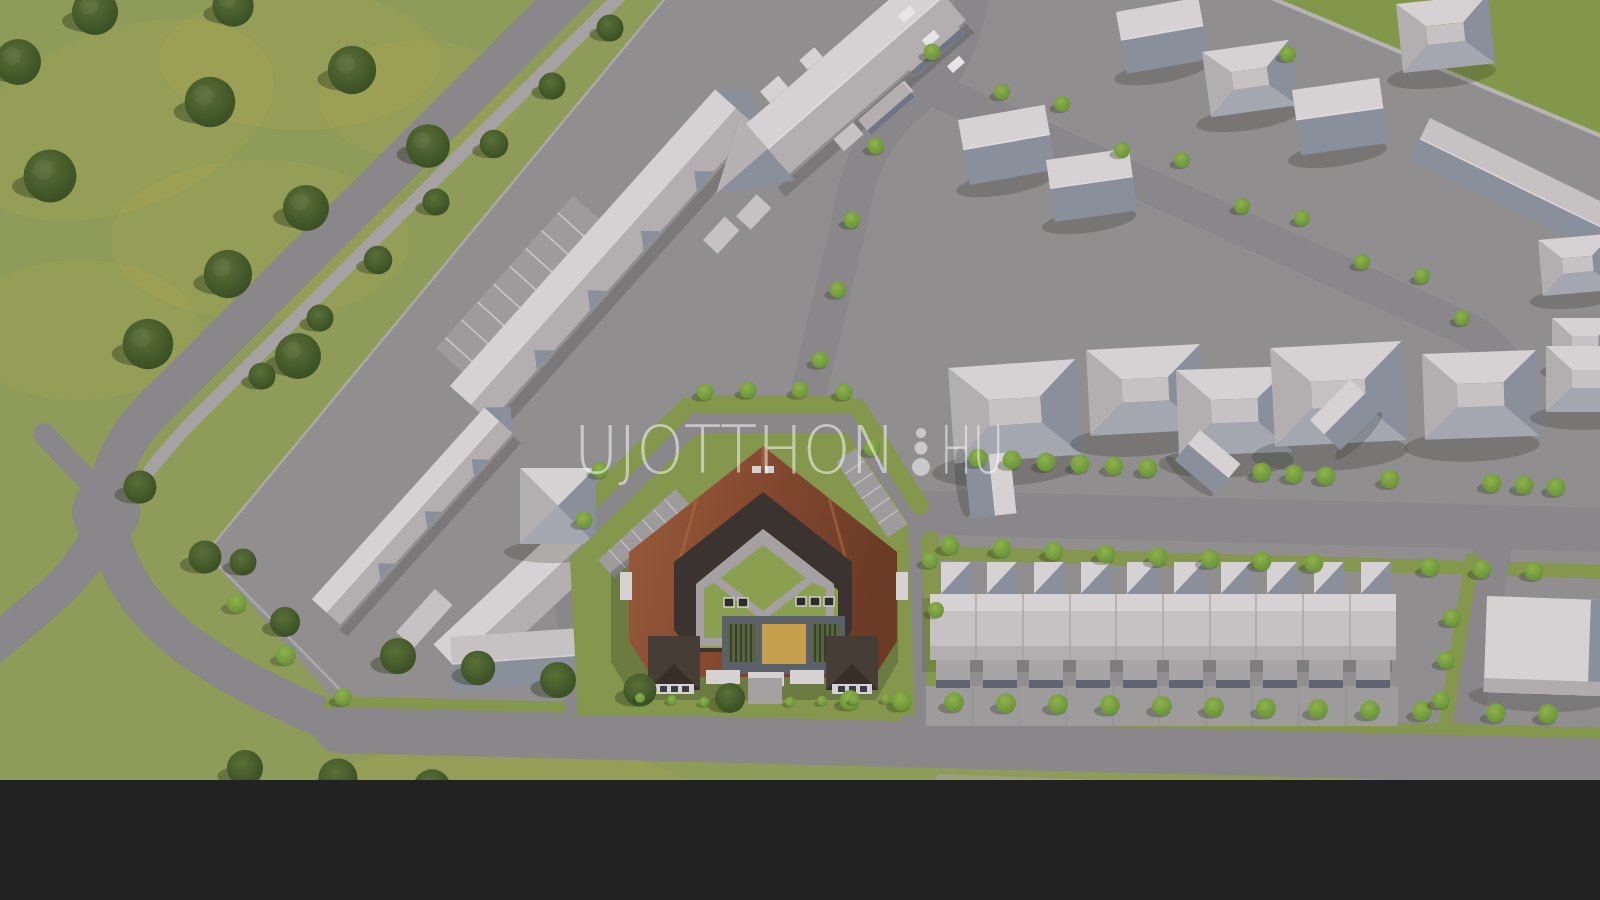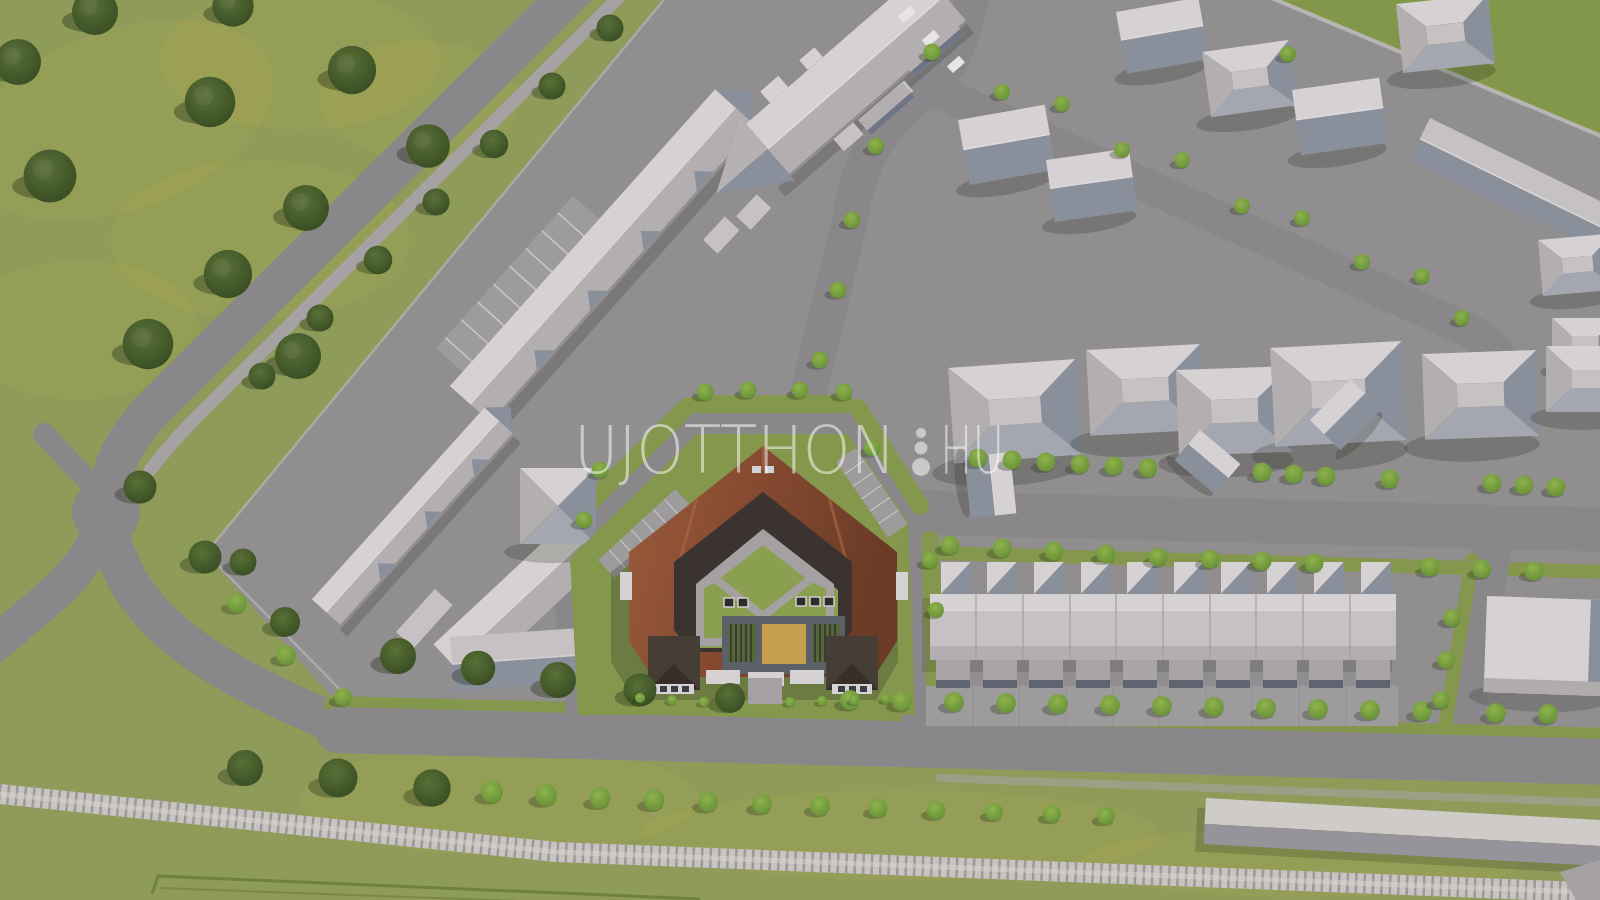--- a/index.html
+++ b/index.html
@@ -1,16 +1,16 @@
 <!DOCTYPE html>
 <html style="--grass: #8f9b58; --lawn: #85974d; --lawn2: #8aa050; --pav: #918e90; --pavLight: #9e9b9d; --road: #8a878a; --sidewalk: #a6a2a4; --curb: #c2bec0; --roofLight: #c6c2c3; --roofWhite: #d6d2d3; --roofMid: #b3afb1; --roofShade: #8a8f9c; --roofSouth: #a4a7b0; --wallDark: #6f7585; --brown1: #9a5c3d; --brown2: #84492f; --brown3: #6e3d28; --innerDark: #3a332f; --terrace: #5b6069; --gableDark: #463d37; --sand: #c79f4c; --path: #a5a1a3; --rail: #c8c4c1; --tie: #8f8b88;"><head>
 <meta charset="utf-8">
 <style>
   html,body{margin:0;padding:0;background:#222;}
-  .stage{position:relative;width:1600px;height:900px;overflow:hidden;
+  .stage{position:relative;width:1600px;height:780px;overflow:hidden;
          font-family:"DejaVu Sans","Liberation Sans",sans-serif;}
   .stage svg{position:absolute;inset:0;display:block;}
   text.wm{font-family:"DejaVu Sans","Liberation Sans",sans-serif;
           font-weight:200;fill:#ffffff;}
 </style>
 </head>
 <body>
 
 <div class="stage">
 <svg viewBox="0 0 1600 900" width="1600" height="900">

